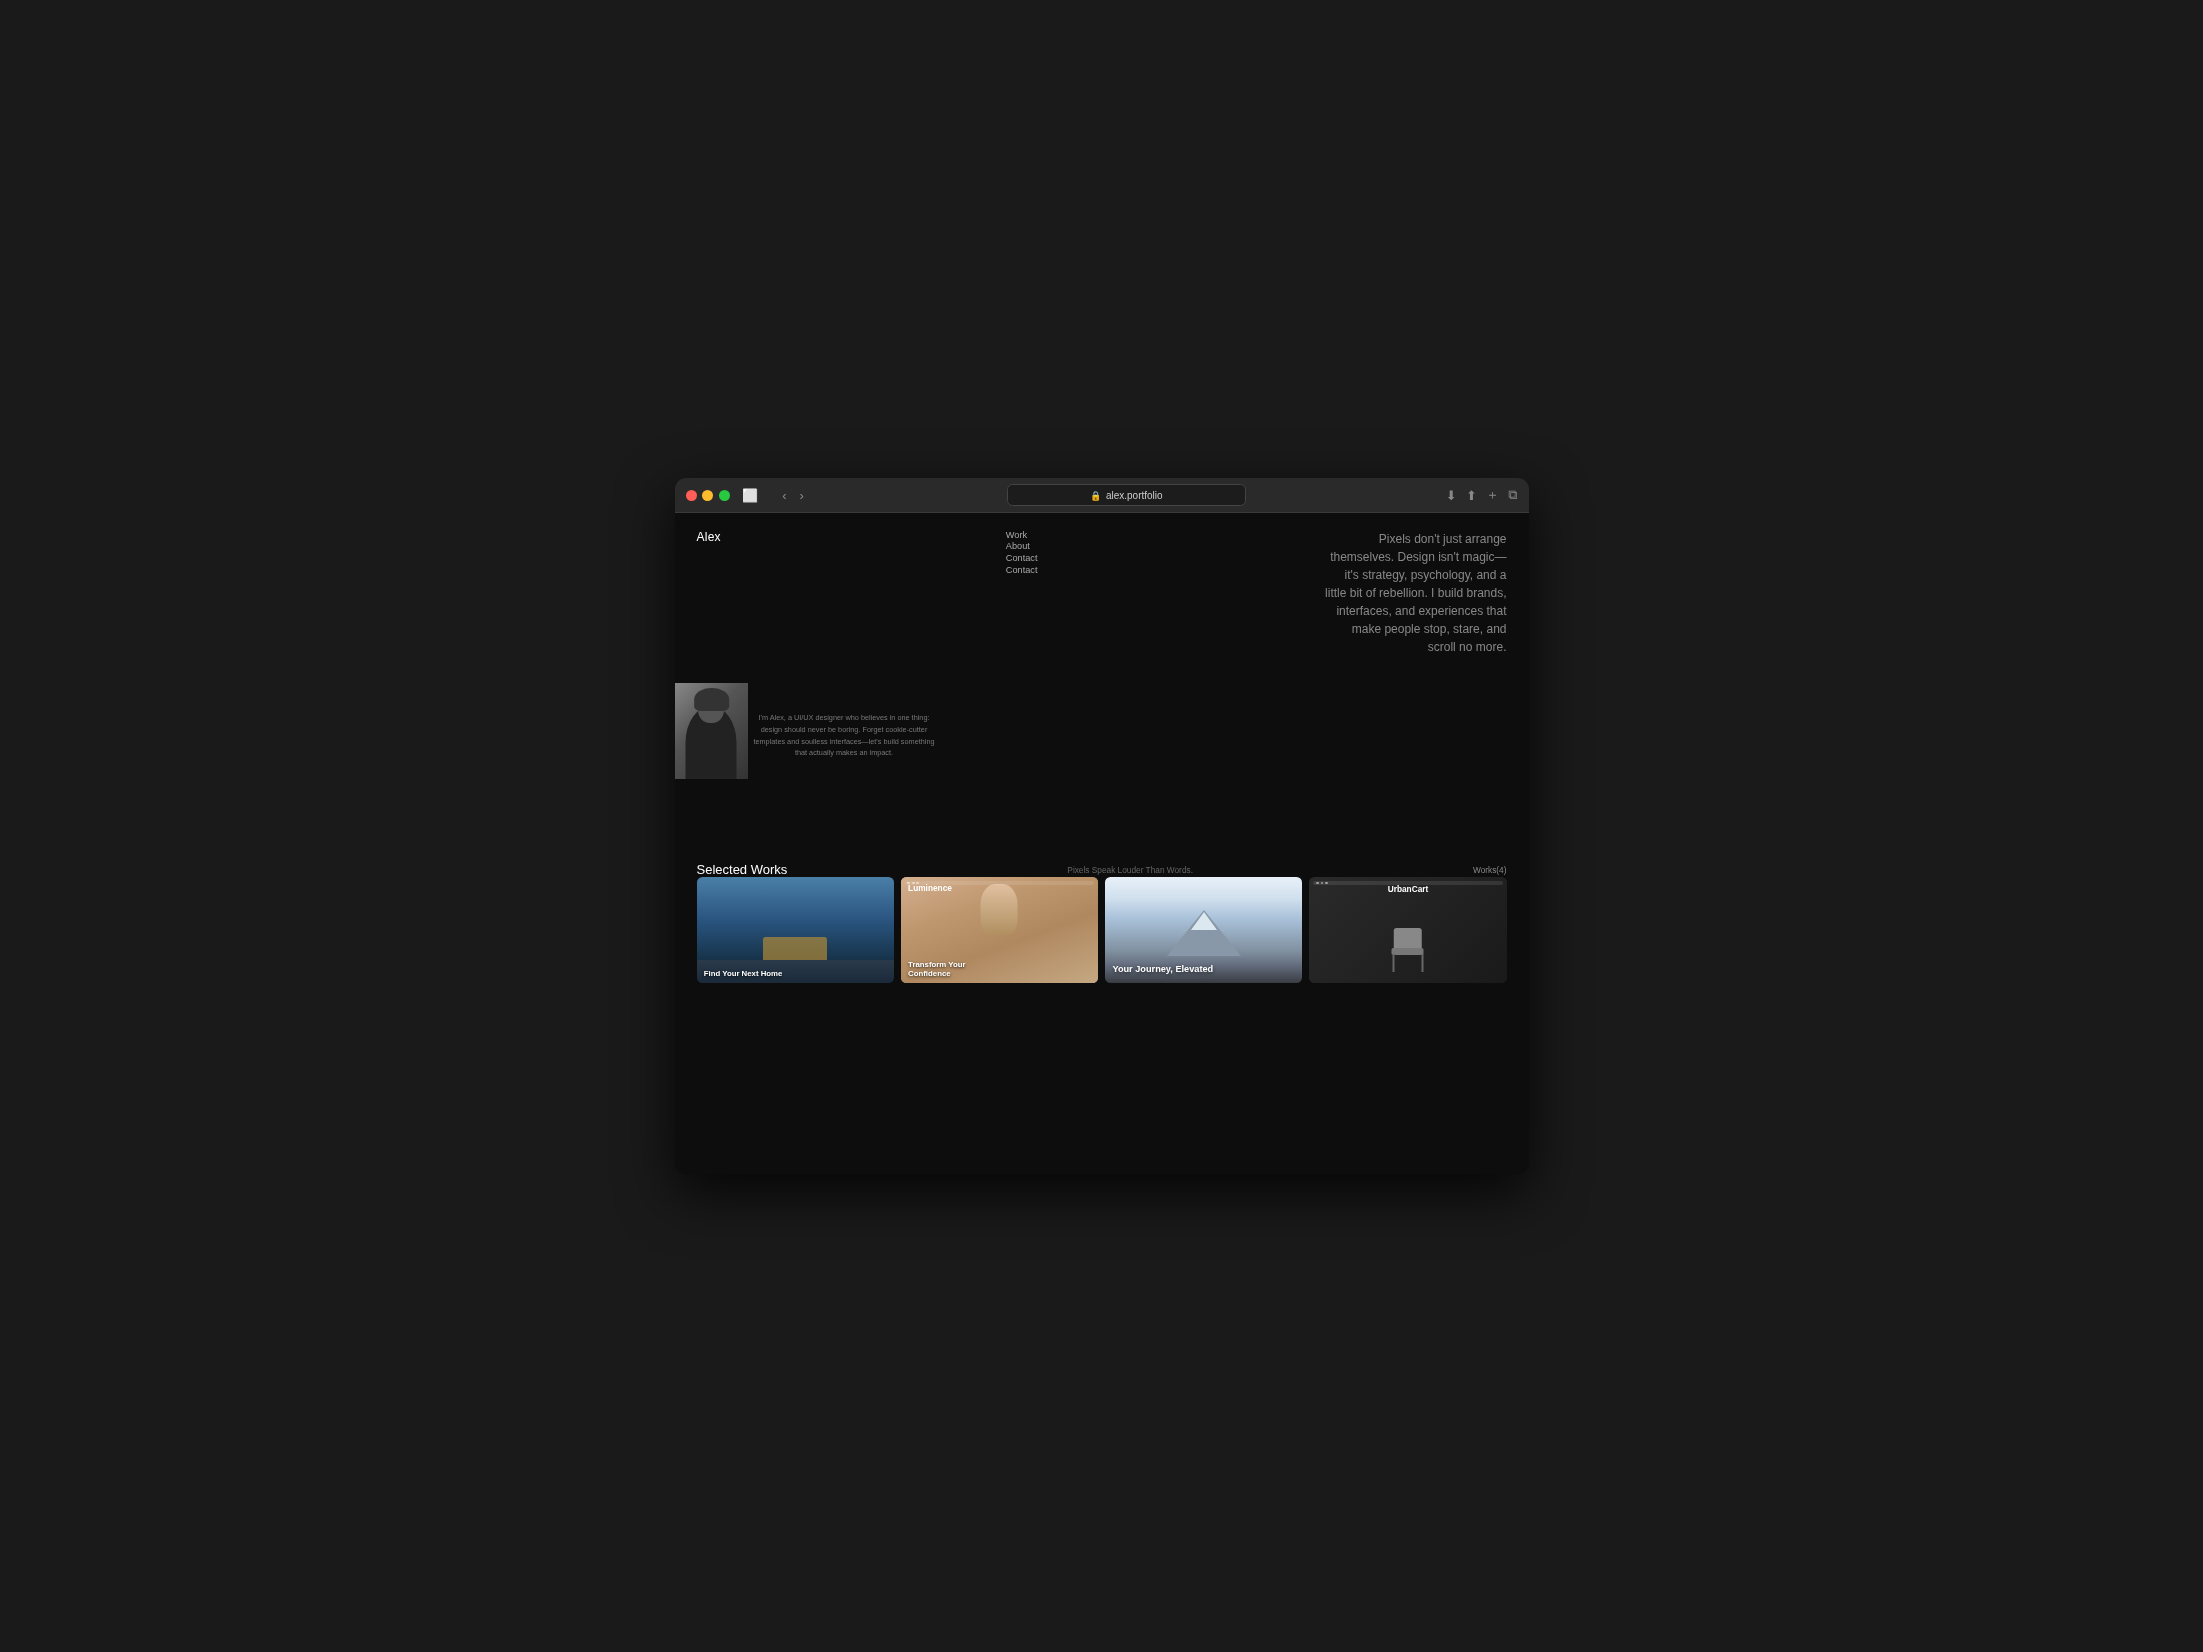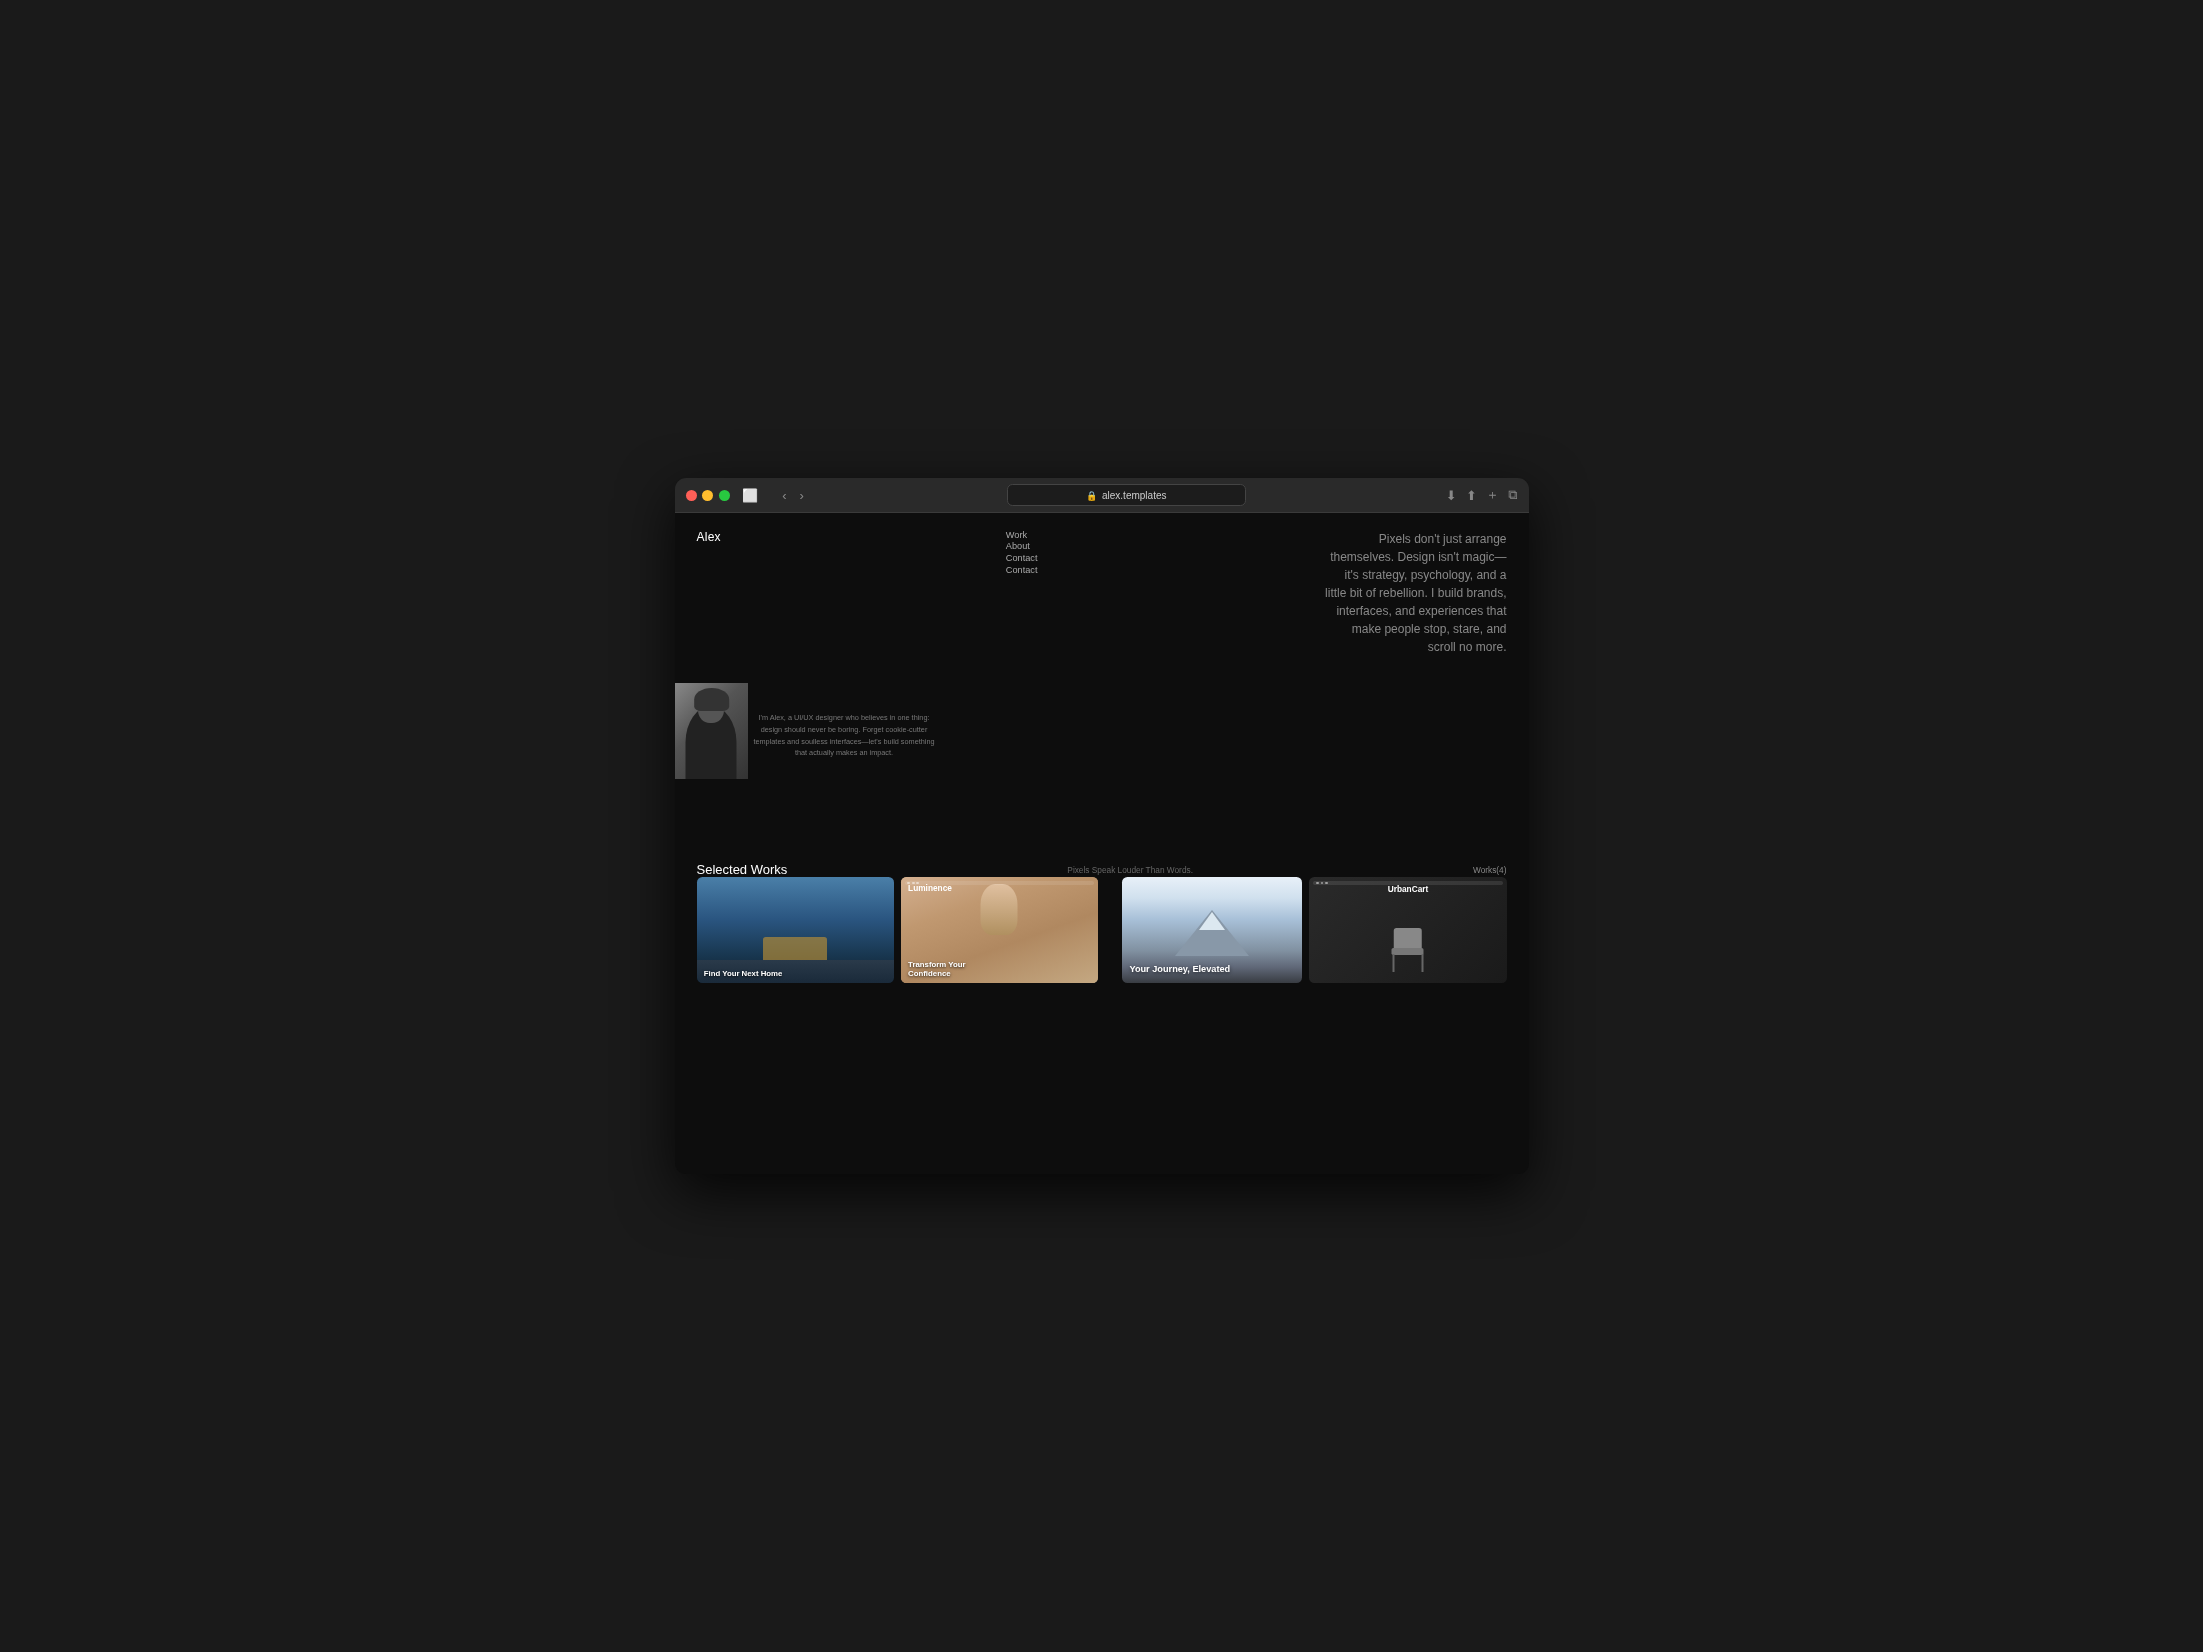--- a/index.html
+++ b/index.html
@@ -307,21 +307,20 @@
     }
 
     
     .card-2 {
       background: linear-gradient(135deg, #c8a882 0%, #b8956a 40%, #a07850 70%, #c4a882 100%);
     }
 
     
     .card-3 {
       background: linear-gradient(180deg, #e8f0f8 0%, #d0e0ee 20%, #a8c0d8 40%, #8090a0 70%, #606878 85%, #383c42 100%);
-      margin-left: 17px;
     }
 
     
     .card-4 {
       background: linear-gradient(135deg, #2a2a2a 0%, #1a1a1a 100%);
     }
 
     .card-label {
       position: absolute;
       bottom: 5.5px;
@@ -505,21 +504,21 @@
     <button class="sidebar-btn">⬜</button>
 
     <div class="browser-controls">
       <button class="browser-btn">‹</button>
       <button class="browser-btn">›</button>
     </div>
 
     <div class="address-bar-container">
       <div class="address-bar">
         <span class="lock-icon">🔒</span>
-        <span>alex.templates</span>
+        <span>alex.portfolio</span>
       </div>
     </div>
 
     <div class="toolbar-right">
       <span class="toolbar-icon">⬇</span>
       <span class="toolbar-icon">⬆</span>
       <span class="toolbar-icon">＋</span>
       <span class="toolbar-icon">⧉</span>
     </div>
   </div>

